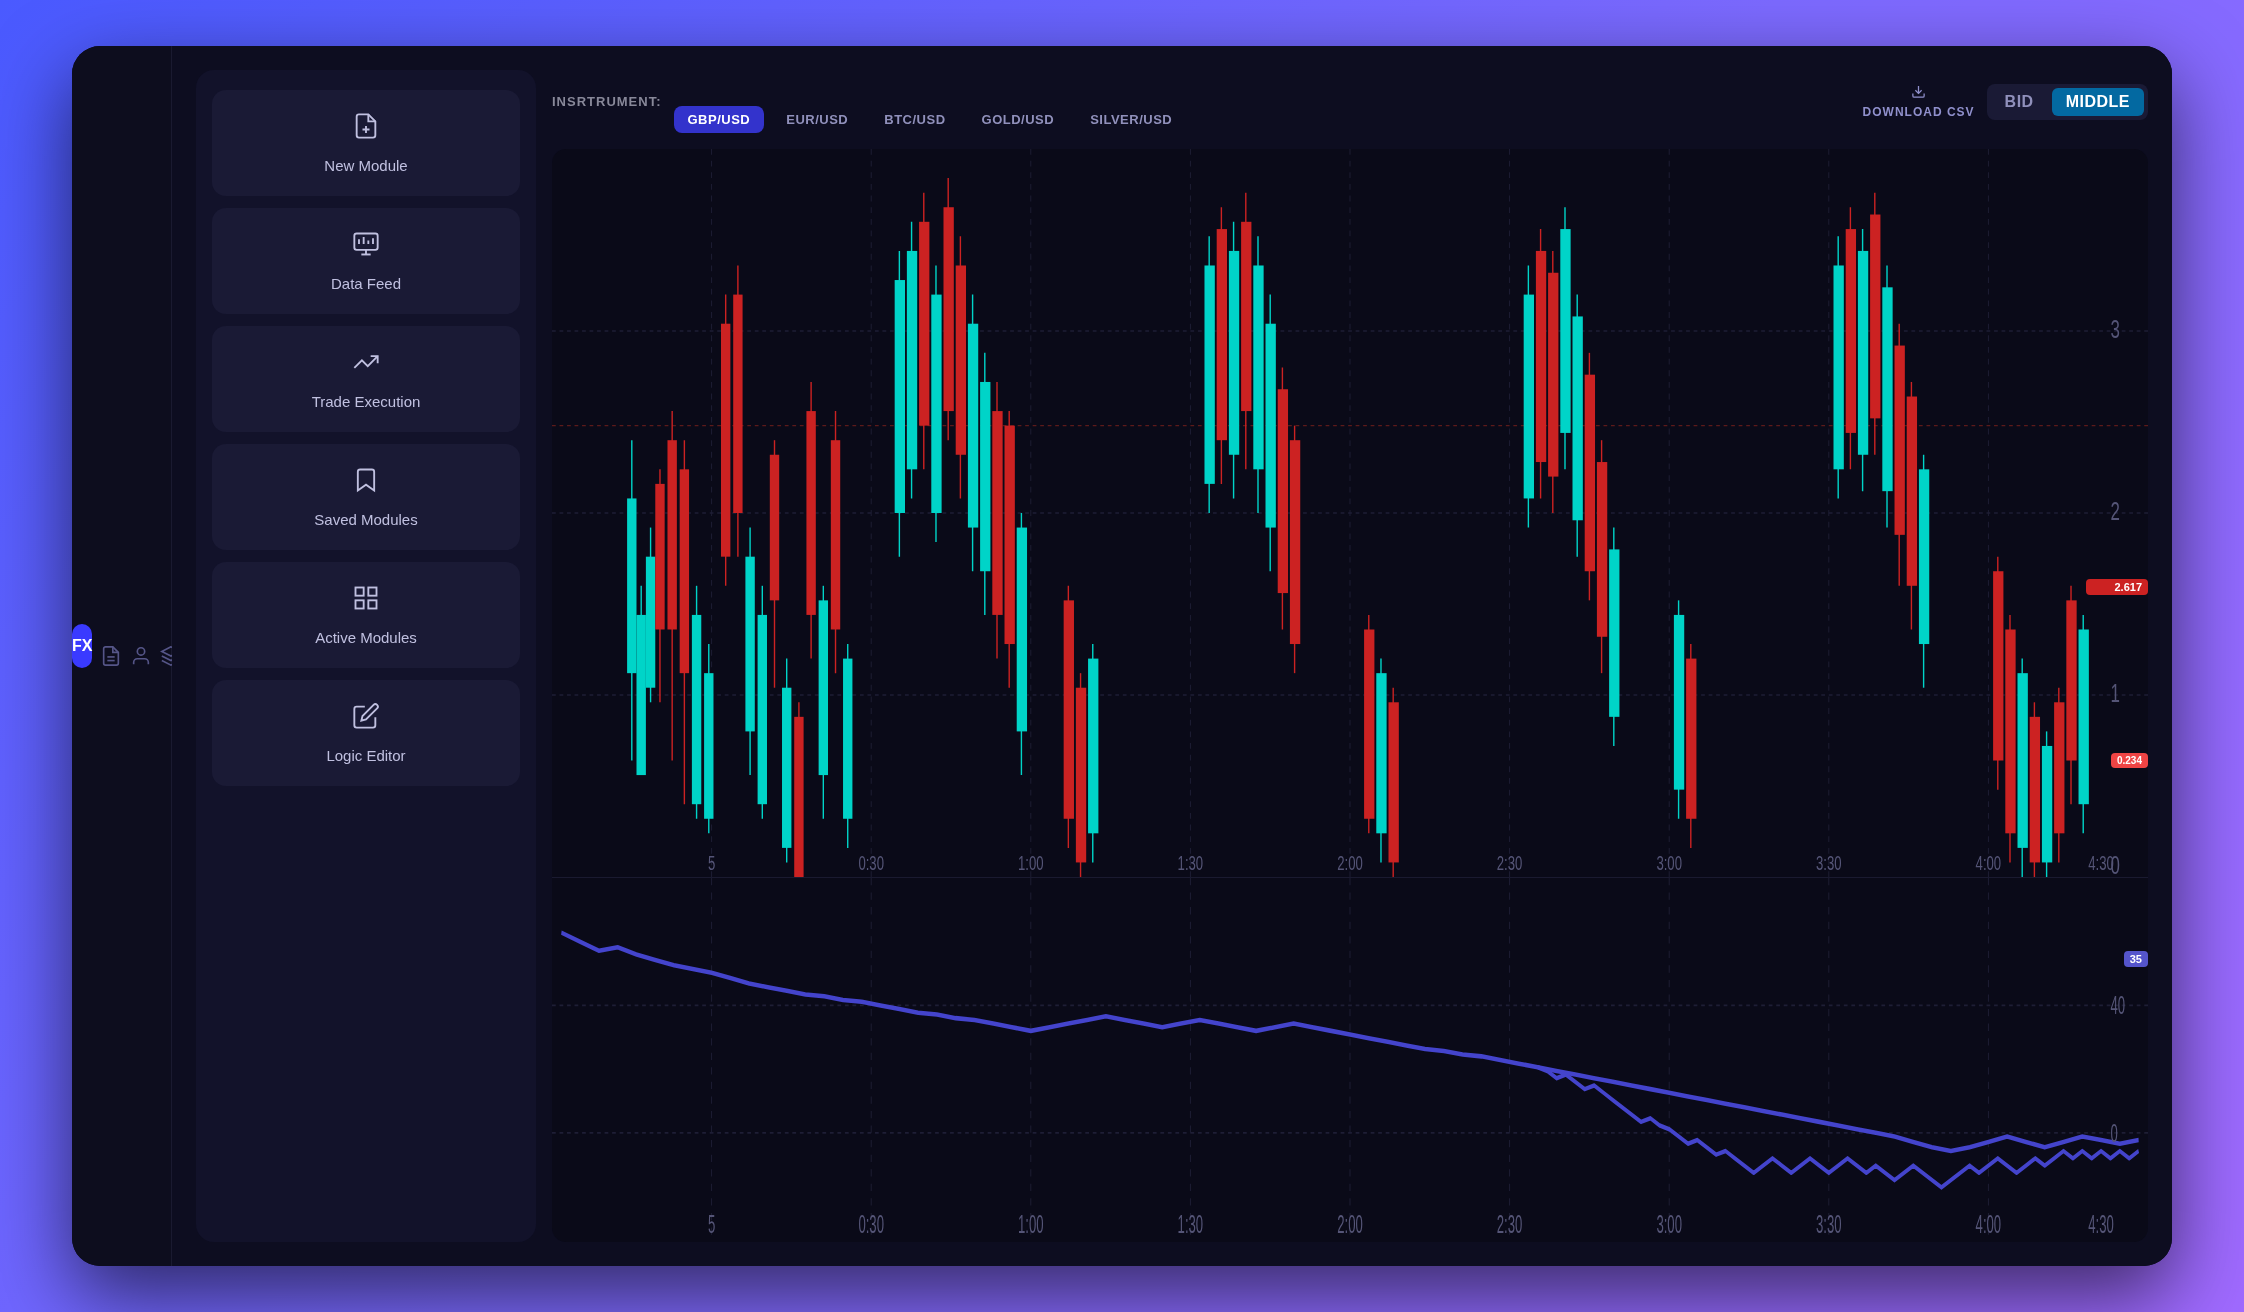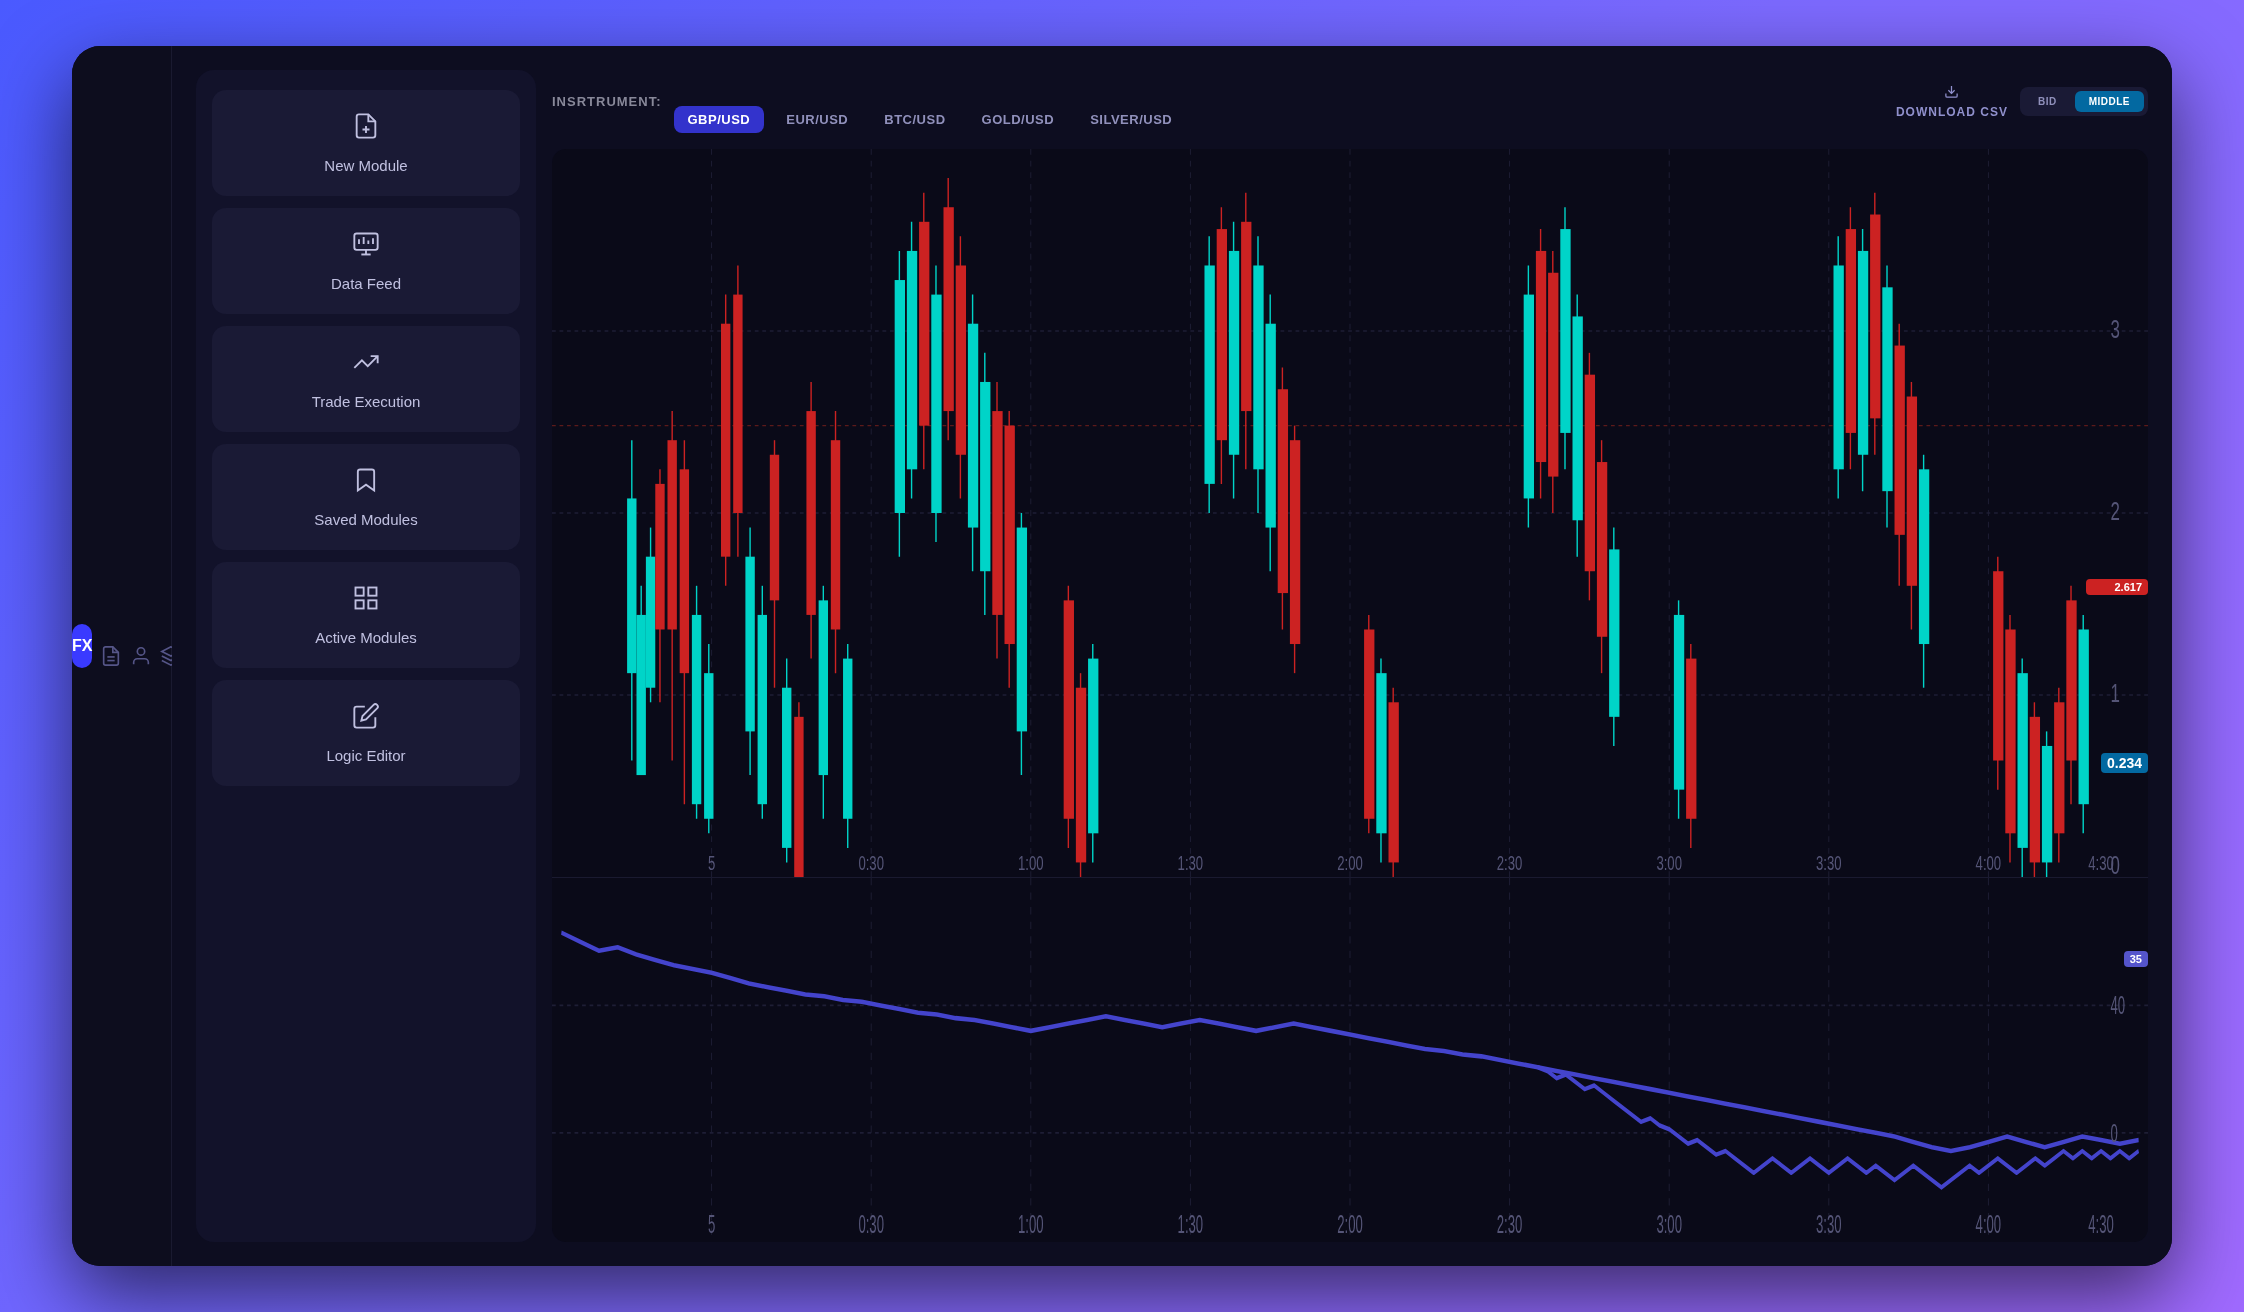--- a/index.html
+++ b/index.html
@@ -154,21 +154,21 @@
     .price-type-btns {
       display: flex;
       gap: 4px;
       background: #1a1a35;
       border-radius: 8px;
       padding: 4px;
     }
     .price-type-btn {
       padding: 5px 14px;
       border-radius: 6px;
-      font-size: 10px;
+      font-size: 16px;
       font-weight: 600;
       cursor: pointer;
       color: #9090bb;
       background: transparent;
       border: none;
       letter-spacing: 0.5px;
     }
     .price-type-btn.active {
       background: #0369a1;
       color: white;
@@ -197,23 +197,23 @@
       background: #cc2222;
       color: white;
       font-size: 11px;
       font-weight: 700;
       padding: 2px 6px;
       border-radius: 4px;
     }
     .price-label-gray {
       position: absolute;
       right: 4px;
-      background: #0369a1;
+      background: #ef4444;
       color: white;
-      font-size: 14px;
+      font-size: 10px;
       font-weight: 700;
       padding: 2px 6px;
       border-radius: 4px;
       margin-left: 12px;
     }
     .price-label-purple {
       position: absolute;
       right: 4px;
       background: #5555cc;
       color: white;

